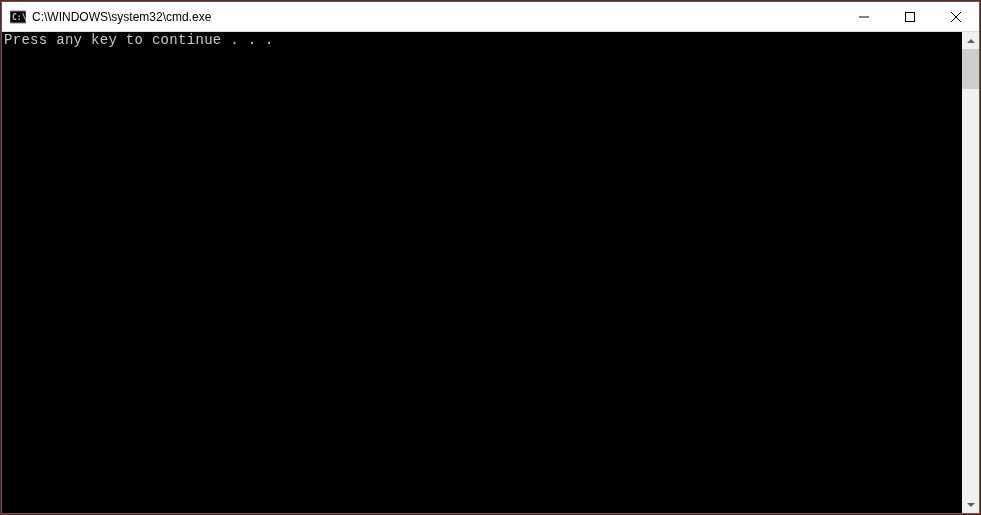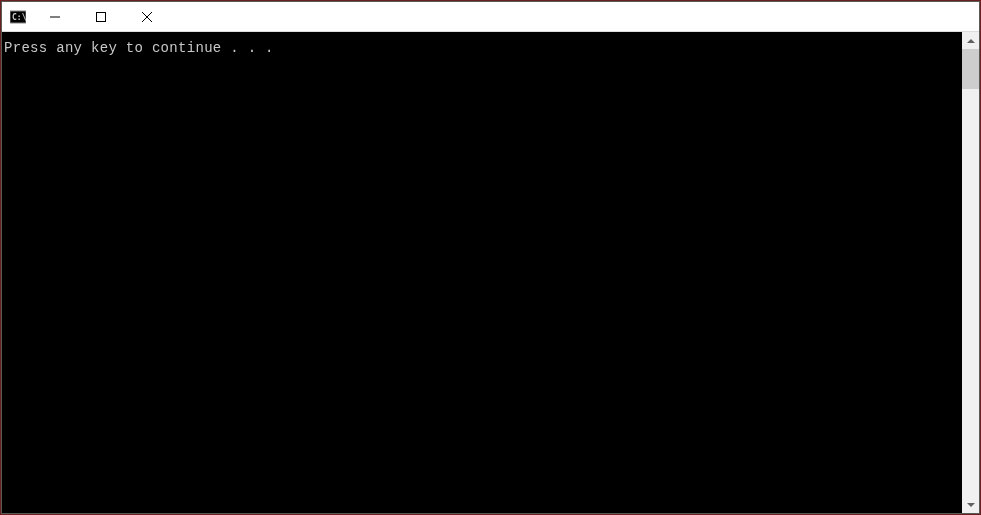--- a/index.html
+++ b/index.html
@@ -64,21 +64,21 @@
       background: #000;
       min-height: 0;
     }
     .console {
       flex: 1;
       background: #000;
       color: #c8c8c8;
       font-family: Consolas, "Courier New", monospace;
       font-size: 14px;
       line-height: 16px;
-      padding: 8px 0 0 2px;
+      padding: 0 0 0 2px;
       white-space: pre;
       overflow: hidden;
       letter-spacing: 0.3px;
     }
     .scrollbar {
       width: 17px;
       background: #f0f0f0;
       display: flex;
       flex-direction: column;
     }
@@ -121,20 +121,21 @@
 <body>
 
 <div class="window">
   <div class="titlebar">
     <span class="title-icon">
       <svg width="16" height="16" viewBox="0 0 16 16">
         <rect x="0" y="2" width="16" height="12" fill="#000" stroke="#888" stroke-width="1"></rect>
         <text x="2" y="11" font-size="8" font-family="monospace" fill="#ccc" font-weight="bold">C:\</text>
       </svg>
     </span>
+    <span class="title-text">C:\WINDOWS\system32\cmd.exe</span>
     <div class="win-controls">
       <div class="win-btn">
         <svg width="10" height="10" viewBox="0 0 10 10">
             <line x1="0" y1="5" x2="10" y2="5" stroke="#000" stroke-width="1"></line>
           </svg>
       </div>
       <div class="win-btn">
         <svg width="10" height="10" viewBox="0 0 10 10">
             <rect x="0.5" y="0.5" width="9" height="9" fill="none" stroke="#000" stroke-width="1"></rect>
           </svg>

